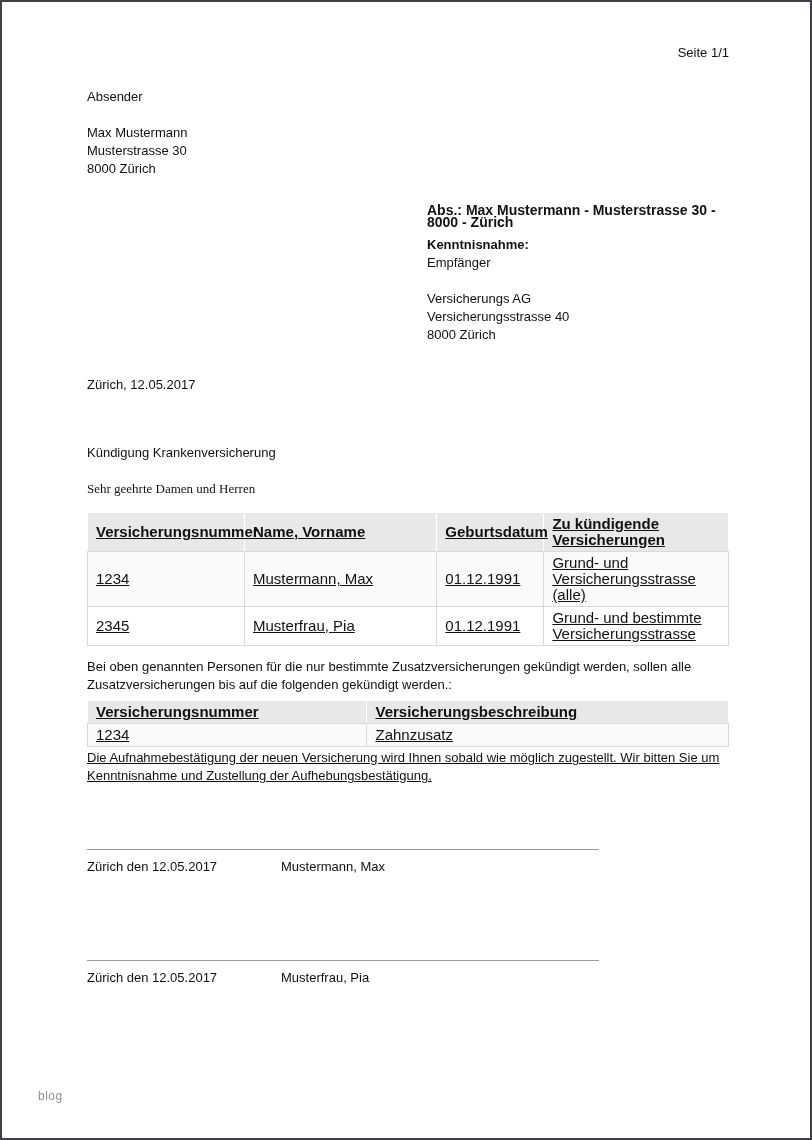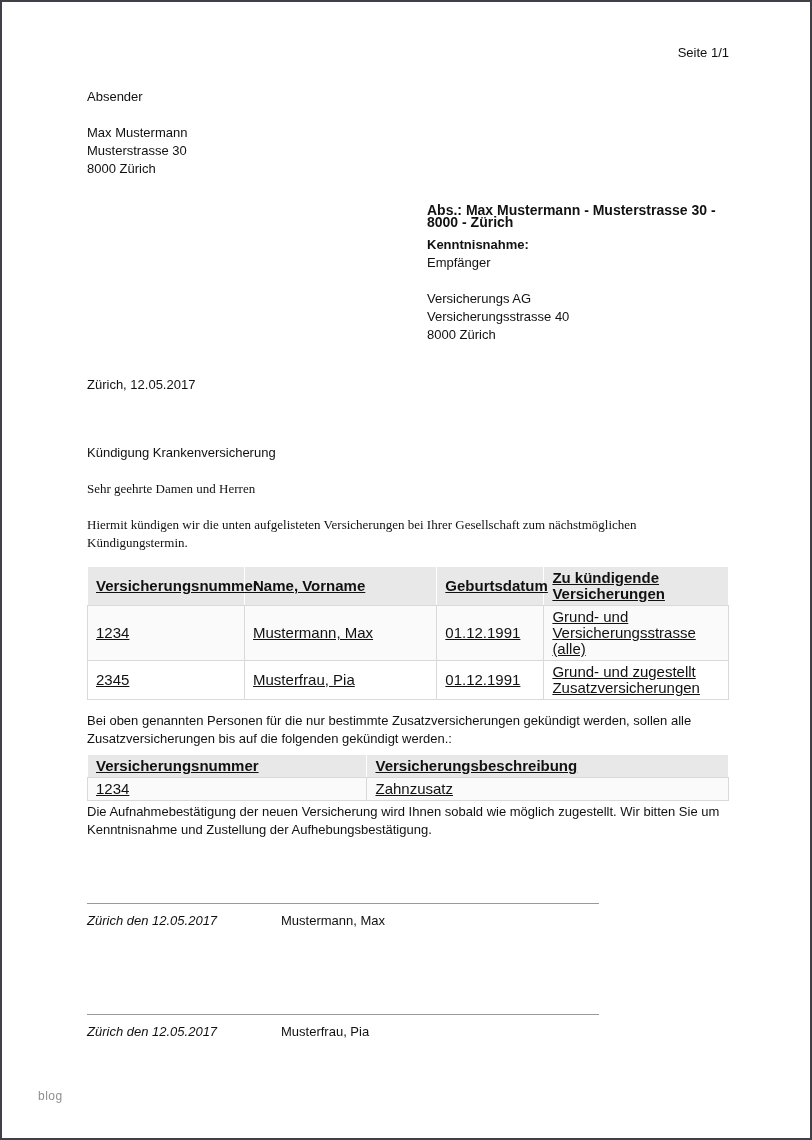--- a/index.html
+++ b/index.html
@@ -75,30 +75,30 @@
     border-bottom: 1px solid #d9d9d9;
   }
   tbody tr:nth-child(odd) td { background: #fafafa; }
   tbody tr:nth-child(even) td { background: #ffffff; }
   .table-main col.c1 { width: 24.5%; }
   .table-main col.c2 { width: 30%; }
   .table-main col.c3 { width: 16.7%; }
   .table-main col.c4 { width: 28.8%; }
   .table-exceptions col.c1 { width: 43.6%; }
   .table-exceptions col.c2 { width: 56.4%; }
-  .closing { margin: 2px 0 12px 0; }
+  .closing { margin: 2px 0 12px 0; text-decoration: underline; }
   .sig-block-1 { margin-top: 64px; }
   .sig-block-2 { margin-top: 84px; }
   .sig-line {
     width: 512px;
     border-top: 1px solid #9a9a9a;
     height: 0;
   }
   .sig-text { margin-top: 8px; display: flex; }
-  .sig-date { display: inline-block; width: 194px; font-style: italic; }
+  .sig-date { display: inline-block; width: 194px; }
 </style>
 </head>
 <body>
 
 <div class="frame">
 
   <div class="page">
 
     <div class="page-number">Seite 1/1</div>
 
@@ -119,21 +119,20 @@
       <div>Versicherungsstrasse 40</div>
       <div>8000 Zürich</div>
     </div>
 
     <div class="dateline">Zürich, 12.05.2017</div>
 
     <div class="subject">Kündigung Krankenversicherung</div>
 
     <div class="para salutation">Sehr geehrte Damen und Herren</div>
 
-    <p class="para">Hiermit kündigen wir die unten aufgelisteten Versicherungen bei Ihrer Gesellschaft zum nächstmöglichen Kündigungstermin.</p>
 
     <table class="table-main">
       <colgroup>
           <col class="c1">
           <col class="c2">
           <col class="c3">
           <col class="c4">
         </colgroup>
       <thead>
         <tr>
@@ -147,21 +146,21 @@
         <tr>
           <td>1234</td>
           <td>Mustermann, Max</td>
           <td>01.12.1991</td>
           <td>Grund- und Versicherungsstrasse (alle)</td>
         </tr>
         <tr>
           <td>2345</td>
           <td>Musterfrau, Pia</td>
           <td>01.12.1991</td>
-          <td>Grund- und zugestellt Zusatzversicherungen</td>
+          <td>Grund- und bestimmte Versicherungsstrasse</td>
         </tr>
       </tbody>
     </table>
 
     <p class="para-tight">Bei oben genannten Personen für die nur bestimmte Zusatzversicherungen gekündigt werden, sollen alle Zusatzversicherungen bis auf die folgenden gekündigt werden.:</p>
 
     <table class="table-exceptions">
       <colgroup>
           <col class="c1">
           <col class="c2">

